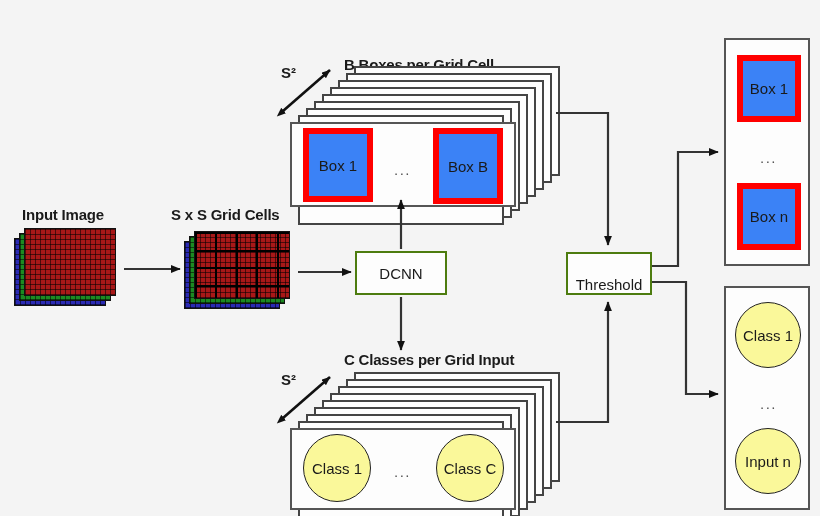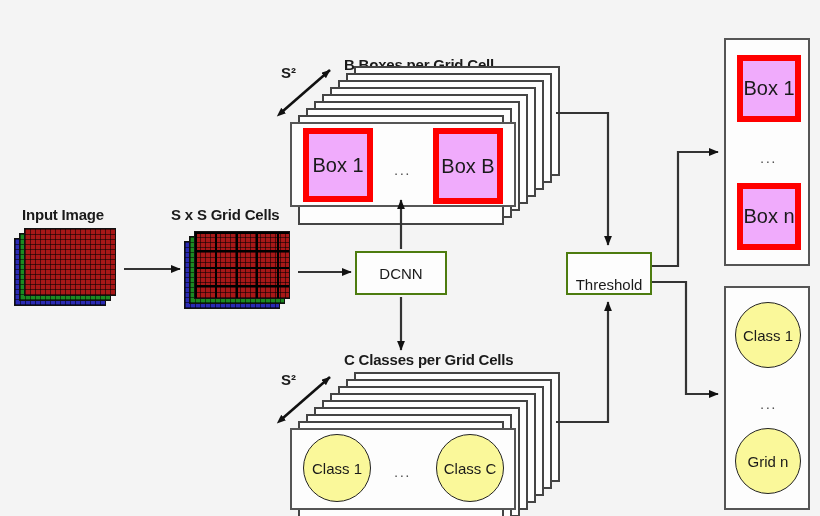--- a/index.html
+++ b/index.html
@@ -64,26 +64,26 @@
     border: 2px solid #444;
   }
   .stack .sheet.front {
     background: #fdfdfd;
     border: 2px solid #555;
   }
 
   .redbox {
     position: absolute;
     box-sizing: border-box;
-    background: #f0abfc;
+    background: #3b82f6;
     border: 6px solid #ff0000;
     display: flex;
     align-items: center;
     justify-content: center;
-    font-size: 20px;
+    font-size: 15px;
     color: #1a1a1a;
   }
   .circle {
     position: absolute;
     box-sizing: border-box;
     background: #faf89a;
     border: 1.5px solid #222;
     border-radius: 50%;
     display: flex;
     align-items: center;
@@ -174,21 +174,21 @@
 
     <div class="redbox" style="left:13px; top:62px; width:70px; height:74px;">
       <span>Box 1</span>
     </div>
     <div class="ellipsis" style="left:104px; top:96px;">...</div>
     <div class="redbox" style="left:143px; top:62px; width:70px; height:76px;">
       <span>Box B</span>
     </div>
   </div>
 
-  <div class="lbl title-lbl" style="left:344px; top:352px;">C Classes per Grid Cells</div>
+  <div class="lbl title-lbl" style="left:344px; top:352px;">C Classes per Grid Input</div>
   <div class="lbl s2-lbl" style="left:281px; top:372px;">S²</div>
 
   <div class="stack" style="left:290px; top:372px; width:270px; height:142px;">
     <div class="sheet" style="left:64px; top:0px;  width:206px; height:110px;"></div>
     <div class="sheet" style="left:56px; top:7px;  width:206px; height:110px;"></div>
     <div class="sheet" style="left:48px; top:14px; width:206px; height:110px;"></div>
     <div class="sheet" style="left:40px; top:21px; width:206px; height:110px;"></div>
     <div class="sheet" style="left:32px; top:28px; width:206px; height:110px;"></div>
     <div class="sheet" style="left:24px; top:35px; width:206px; height:110px;"></div>
     <div class="sheet" style="left:16px; top:42px; width:206px; height:110px;"></div>
@@ -217,21 +217,21 @@
       <span>Box n</span>
     </div>
   </div>
 
   <div class="panel" style="left:724px; top:286px; width:86px; height:224px;">
     <div class="circle" style="left:9px; top:14px; width:66px; height:66px;">
       <span>Class 1</span>
     </div>
     <div class="ellipsis" style="left:34px; top:108px;">...</div>
     <div class="circle" style="left:9px; top:140px; width:66px; height:66px;">
-      <span>Grid n</span>
+      <span>Input n</span>
     </div>
   </div>
 
   <svg class="wires" viewBox="0 0 820 516">
     <defs>
       <marker id="ah" markerWidth="11" markerHeight="11" refX="9.2" refY="4" orient="auto" markerUnits="userSpaceOnUse">
         <path d="M0,0 L10,4 L0,8 Z" fill="#111"></path>
       </marker>
       <marker id="ahs" markerWidth="10" markerHeight="10" refX="8.5" refY="3.6" orient="auto" markerUnits="userSpaceOnUse">
         <path d="M0,0 L9,3.6 L0,7.2 Z" fill="#111"></path>

